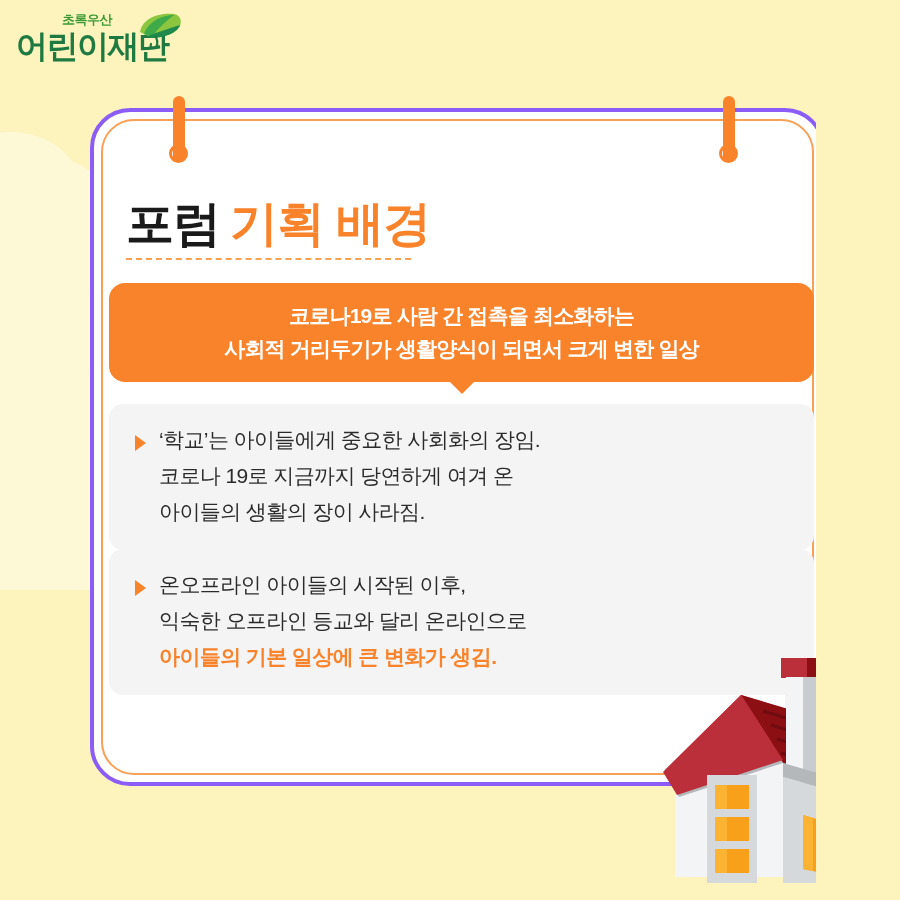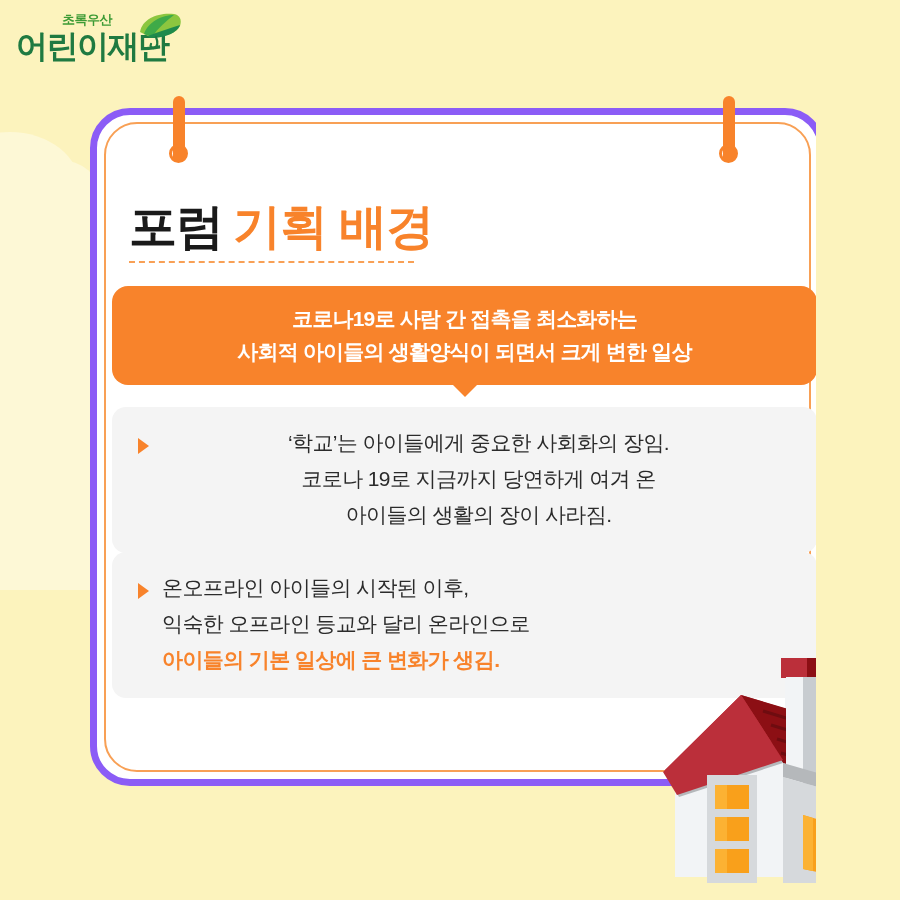--- a/index.html
+++ b/index.html
@@ -96,21 +96,21 @@
   }
 
   
   #board {
     position: absolute;
     left: 90px;
     top: 108px;
     width: 735px;
     height: 678px;
     background: #ffffff;
-    border: 7px solid #8b5cf6;
+    border: 4px solid #8b5cf6;
     border-radius: 40px;
     box-sizing: border-box;
     z-index: 2;
   }
   #board-inner-line {
     position: absolute;
     left: 7px;
     top: 7px;
     right: 7px;
     bottom: 7px;
@@ -195,21 +195,21 @@
   
   .card {
     position: absolute;
     left: 15px;
     width: 705px;
     background: #f4f4f4;
     border-radius: 14px;
     box-sizing: border-box;
     padding: 18px 22px 20px 22px;
   }
-  #card-1 { top: 292px; text-align: center; }
+  #card-1 { top: 292px; }
   #card-2 { top: 437px; }
 
   .card-line {
     display: block;
     font-size: 21px;
     color: #2b2b2b;
     letter-spacing: -0.6px;
     line-height: 36px;
     white-space: nowrap;
     padding-left: 28px;
@@ -280,21 +280,21 @@
 
     <div id="content">
 
       <div id="title-row">
         <span class="title-black">포럼</span><span class="title-orange">기획 배경</span>
       </div>
       <div id="title-dash"></div>
 
       <div id="banner">
         <span class="banner-line">코로나19로 사람 간 접촉을 최소화하는</span>
-        <span class="banner-line">사회적 아이들의 생활양식이 되면서 크게 변한 일상</span>
+        <span class="banner-line">사회적 거리두기가 생활양식이 되면서 크게 변한 일상</span>
       </div>
       <div id="banner-arrow"></div>
 
       <div class="card" id="card-1">
         <span class="card-line first">
           <span class="bullet-tri"></span>
           <span>‘학교’는 아이들에게 중요한 사회화의 장임.</span>
         </span>
         <span class="card-line">코로나 19로 지금까지 당연하게 여겨 온</span>
         <span class="card-line">아이들의 생활의 장이 사라짐.</span>

